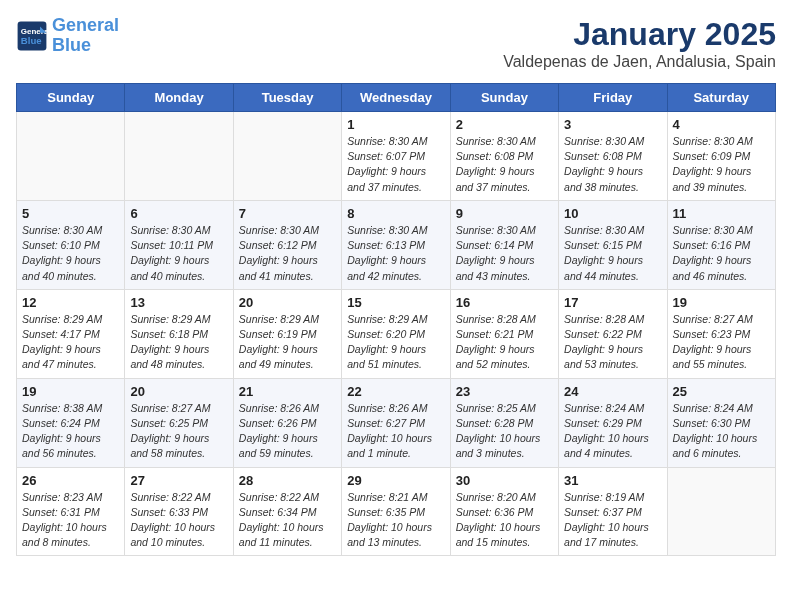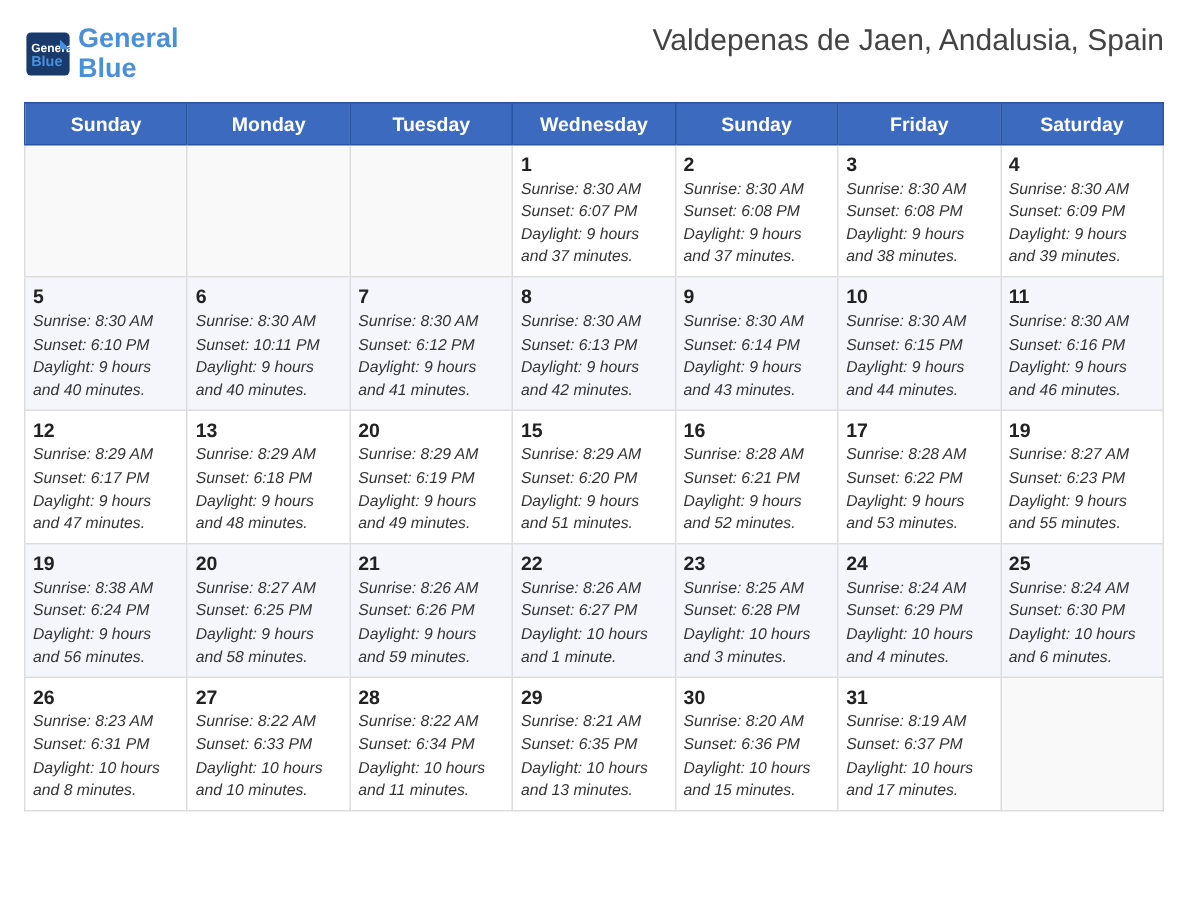--- a/index.html
+++ b/index.html
@@ -36,21 +36,21 @@
     }
     .title-area {
       text-align: right;
     }
     .main-title {
       font-size: 32px;
       font-weight: bold;
       color: #1a3a6b;
     }
     .subtitle {
-      font-size: 20px;
+      font-size: 16px;
       color: #444;
     }
     .calendar {
       width: 100%;
       border-collapse: collapse;
       border: 1px solid #ccc;
     }
     .calendar th {
       background: #3b6abf;
       color: #fff;
@@ -104,20 +104,21 @@
       <polygon points="30,8 38,16 30,16" fill="#4a90d9"></polygon>
     </svg>
     <div>
       <div class="logo-text">
         <span>General</span><br>
         <span style="color:#4a90d9">Blue</span>
       </div>
     </div>
   </div>
   <div class="title-area">
+    <div class="main-title">January 2025</div>
     <div class="subtitle">Valdepenas de Jaen, Andalusia, Spain</div>
   </div>
 </div>
 
 <table class="calendar">
   <thead>
     <tr>
     <th>Sunday</th>
         <th>Monday</th>
         <th>Tuesday</th>
@@ -198,21 +199,21 @@
           <span class="day-number">11</span>
           <div class="day-info">Sunrise: 8:30 AM
 Sunset: 6:16 PM
 Daylight: 9 hours and 46 minutes.</div>
         </td>
       </tr>
       <tr class="week-row">
         <td>
           <span class="day-number">12</span>
           <div class="day-info">Sunrise: 8:29 AM
-Sunset: 6:17 PM
+Sunset: 4:17 PM
 Daylight: 9 hours and 47 minutes.</div>
         </td>
         <td>
           <span class="day-number">13</span>
           <div class="day-info">Sunrise: 8:29 AM
 Sunset: 6:18 PM
 Daylight: 9 hours and 48 minutes.</div>
         </td>
         <td>
           <span class="day-number">20</span>

